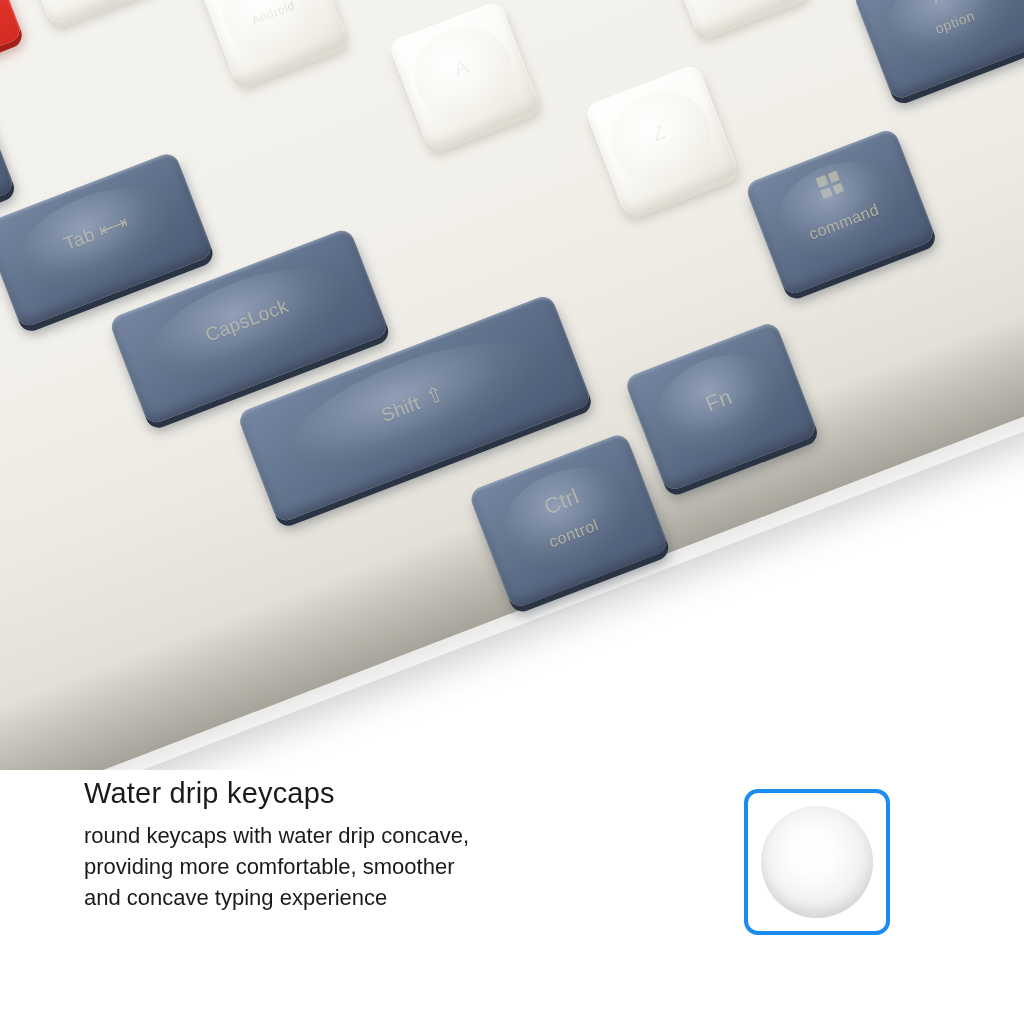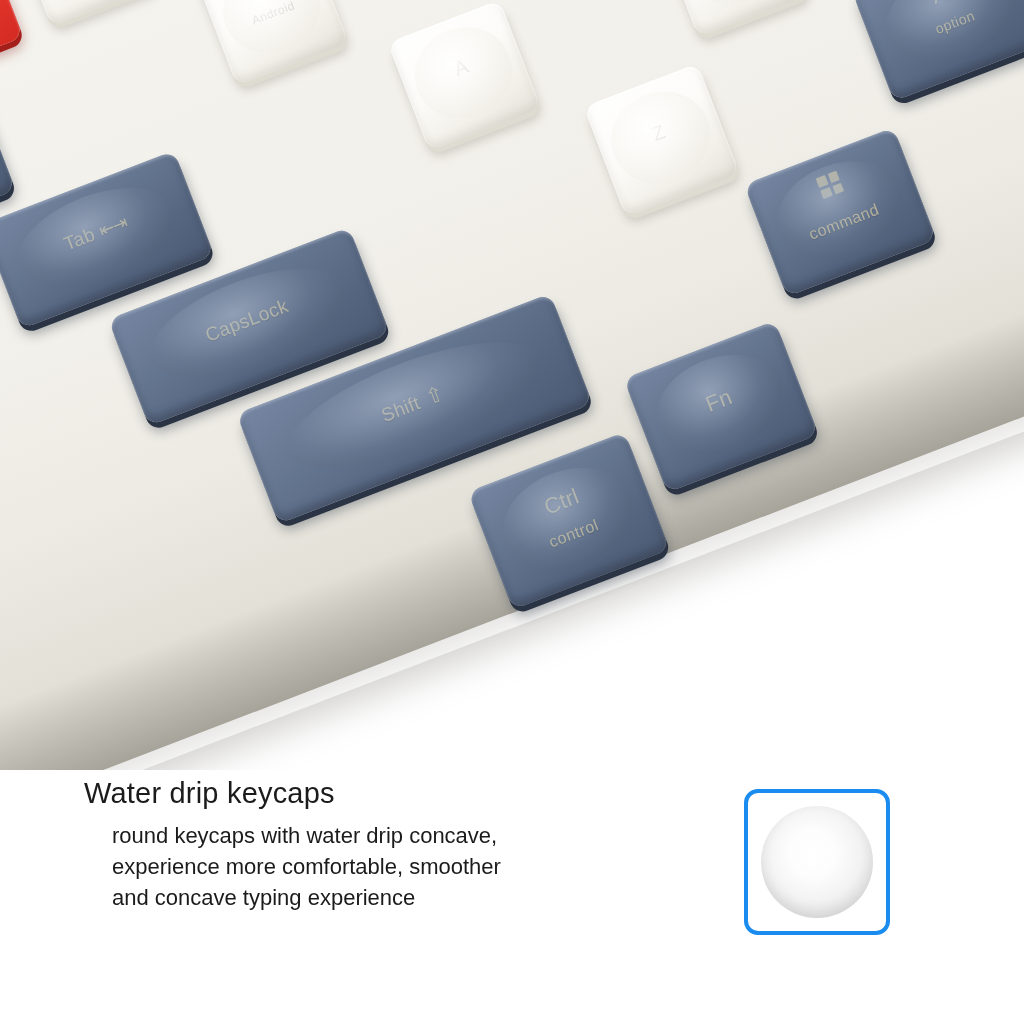--- a/index.html
+++ b/index.html
@@ -108,21 +108,21 @@
     position:absolute;left:50%;top:26%;transform:translate(-50%,-50%);
     width:22px;height:22px;
     display:grid;grid-template-columns:1fr 1fr;grid-template-rows:1fr 1fr;gap:3px;
   }
   .winlogo i{display:block;background:#cfc59c;border-radius:1px;}
 
   
   #caption{position:absolute;left:84px;top:778px;width:600px;}
   #cap-title{font-size:29px;color:#1b1b1b;font-weight:400;letter-spacing:.2px;line-height:1.1;margin-bottom:10px;}
   #cap-body{font-size:22px;color:#1b1b1b;line-height:1.42;font-weight:400;}
-  #cap-body div{white-space:nowrap;margin-left:28px;}
+  #cap-body div{white-space:nowrap;}
 
   
   #swatch{
     position:absolute;left:744px;top:789px;width:146px;height:146px;
     border:4px solid #1a8cf0;border-radius:14px;background:#ffffff;box-sizing:border-box;
   }
   #swatch-ball{
     position:absolute;left:50%;top:50%;transform:translate(-50%,-50%);
     width:112px;height:112px;border-radius:50%;
     background:radial-gradient(circle at 46% 42%, #ffffff 0%, #fdfdfd 26%, #f2f2f2 55%, #e3e3e3 78%, #d4d4d4 100%);
@@ -211,21 +211,21 @@
         <span class="lg sub" style="top:68px;font-size:16px;">control</span>
       </div>
 
     </div>
   </div>
 
   <div id="caption">
     <div id="cap-title">Water drip keycaps</div>
     <div id="cap-body">
       <div>round keycaps with water drip concave,</div>
-      <div>experience more comfortable, smoother</div>
+      <div>providing more comfortable, smoother</div>
       <div>and concave typing experience</div>
     </div>
   </div>
 
   <div id="swatch">
     <div id="swatch-ball"></div>
   </div>
 
 </div>
 

